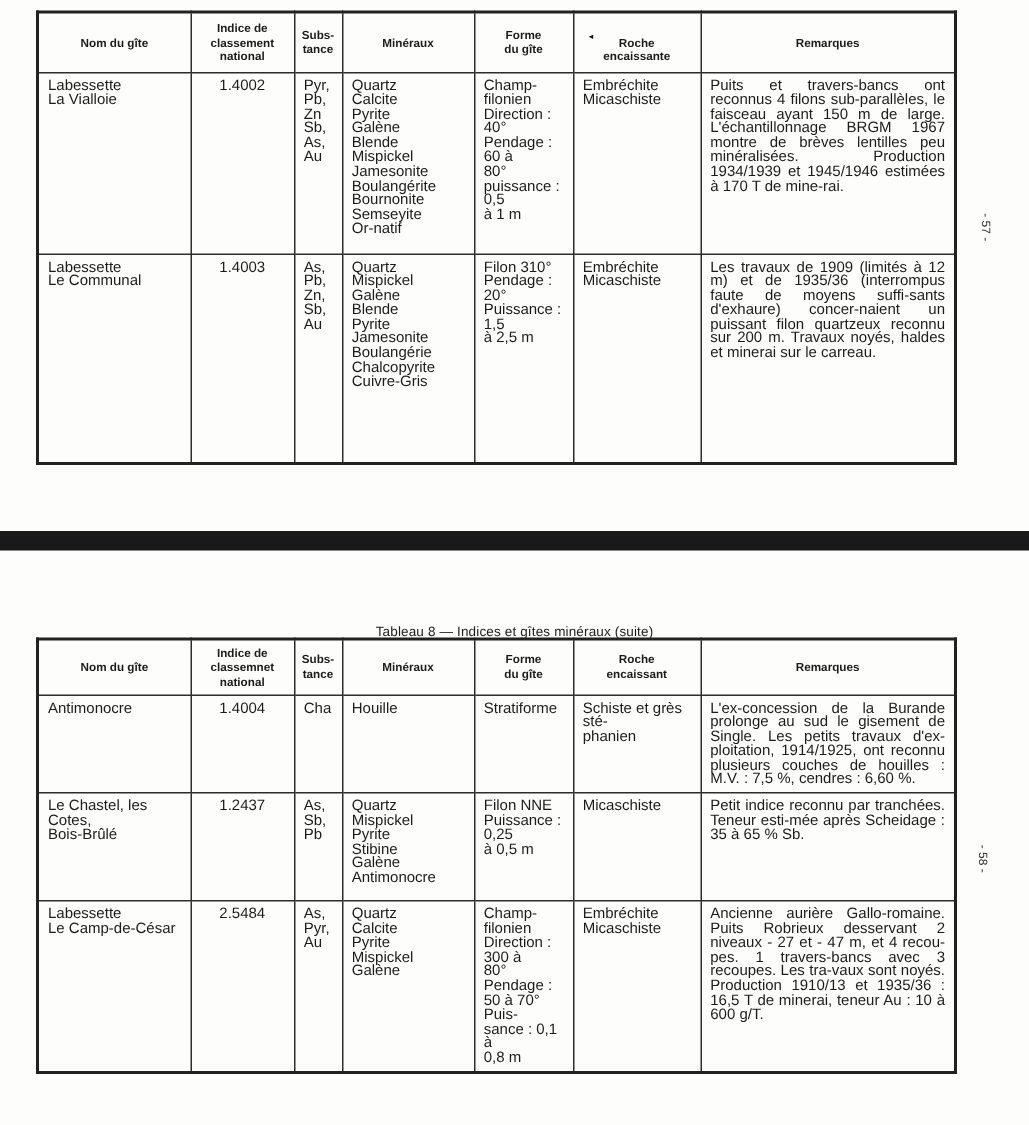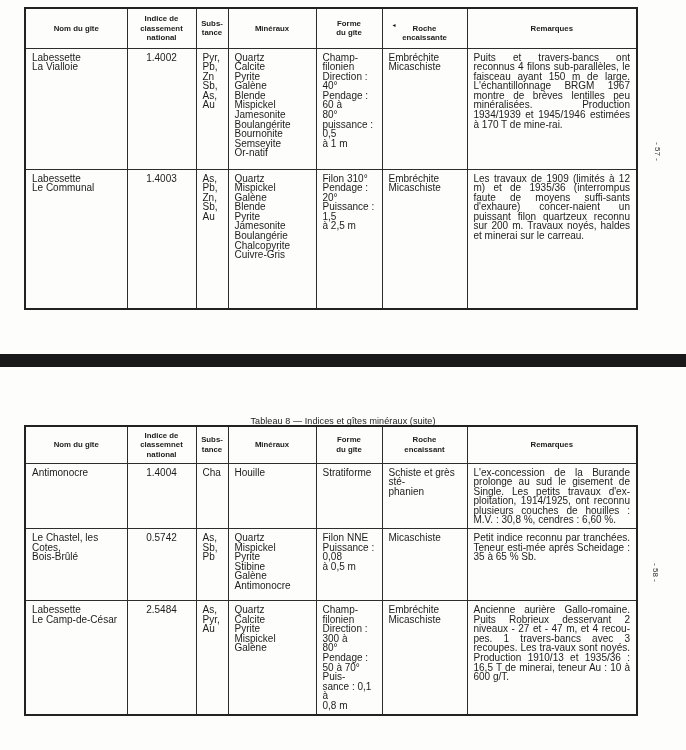--- a/index.html
+++ b/index.html
@@ -196,36 +196,36 @@
       <th>Remarques</th>
     </tr>
     <tr style="height:64px">
       <td class="col-nom">Antimonocre</td>
       <td class="col-indice">1.4004</td>
       <td class="col-substance">Cha</td>
       <td class="col-mineraux">Houille</td>
       <td class="col-forme">Stratiforme</td>
       <td class="col-roche">Schiste et grès sté-
 phanien</td>
-      <td class="col-remarques">L'ex-concession de la Burande prolonge au sud le gisement de Single. Les petits travaux d'ex-ploitation, 1914/1925, ont reconnu plusieurs couches de houilles : M.V. : 30,8 %, cendres : 6,60 %.</td>
+      <td class="col-remarques">L'ex-concession de la Burande prolonge au sud le gisement de Single. Les petits travaux d'ex-ploitation, 1914/1925, ont reconnu plusieurs couches de houilles : M.V. : 7,5 %, cendres : 6,60 %.</td>
     </tr>
     <tr style="height:72px">
       <td class="col-nom">Le Chastel, les Cotes,
 Bois-Brûlé</td>
-      <td class="col-indice">0.5742</td>
+      <td class="col-indice">1.2437</td>
       <td class="col-substance">As, Sb,
 Pb</td>
       <td class="col-mineraux">Quartz
 Mispickel
 Pyrite
 Stibine
 Galène
 Antimonocre</td>
       <td class="col-forme">Filon NNE
-Puissance : 0,08
+Puissance : 0,25
 à 0,5 m</td>
       <td class="col-roche">Micaschiste</td>
       <td class="col-remarques">Petit indice reconnu par tranchées. Teneur esti-mée après Scheidage : 35 à 65 % Sb.</td>
     </tr>
     <tr style="height:77px">
       <td class="col-nom">Labessette
 Le Camp-de-César</td>
       <td class="col-indice">2.5484</td>
       <td class="col-substance">As,
 Pyr, Au</td>

